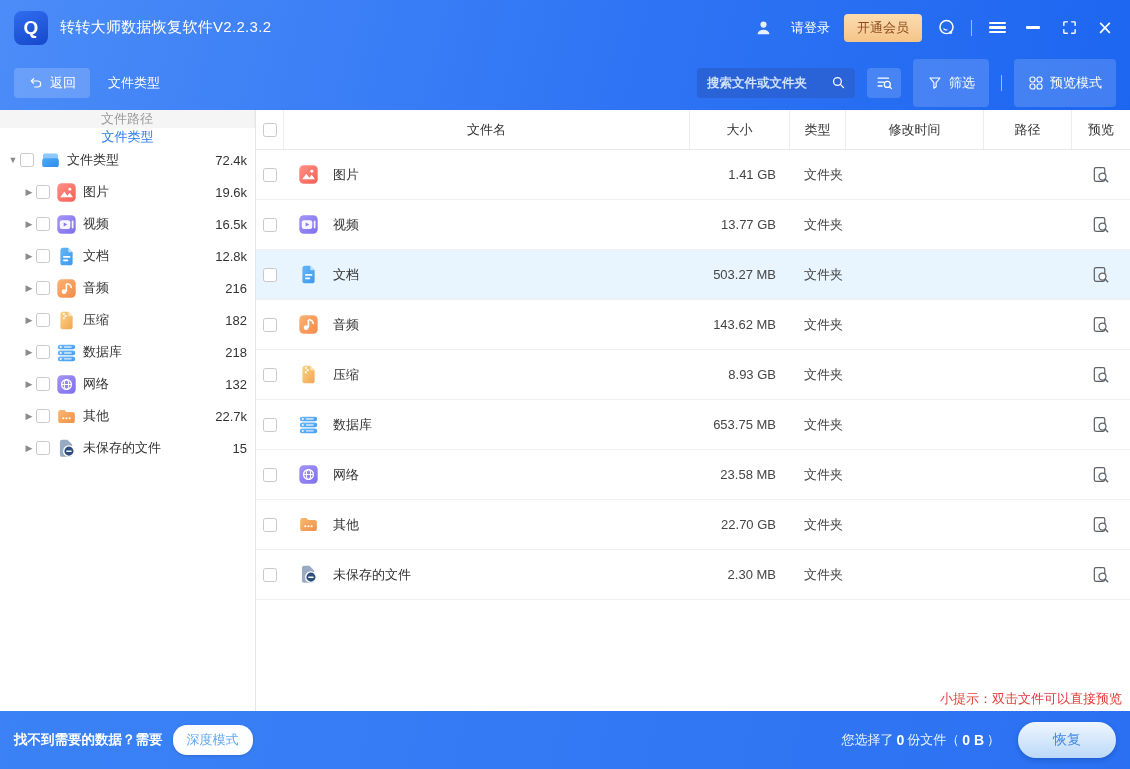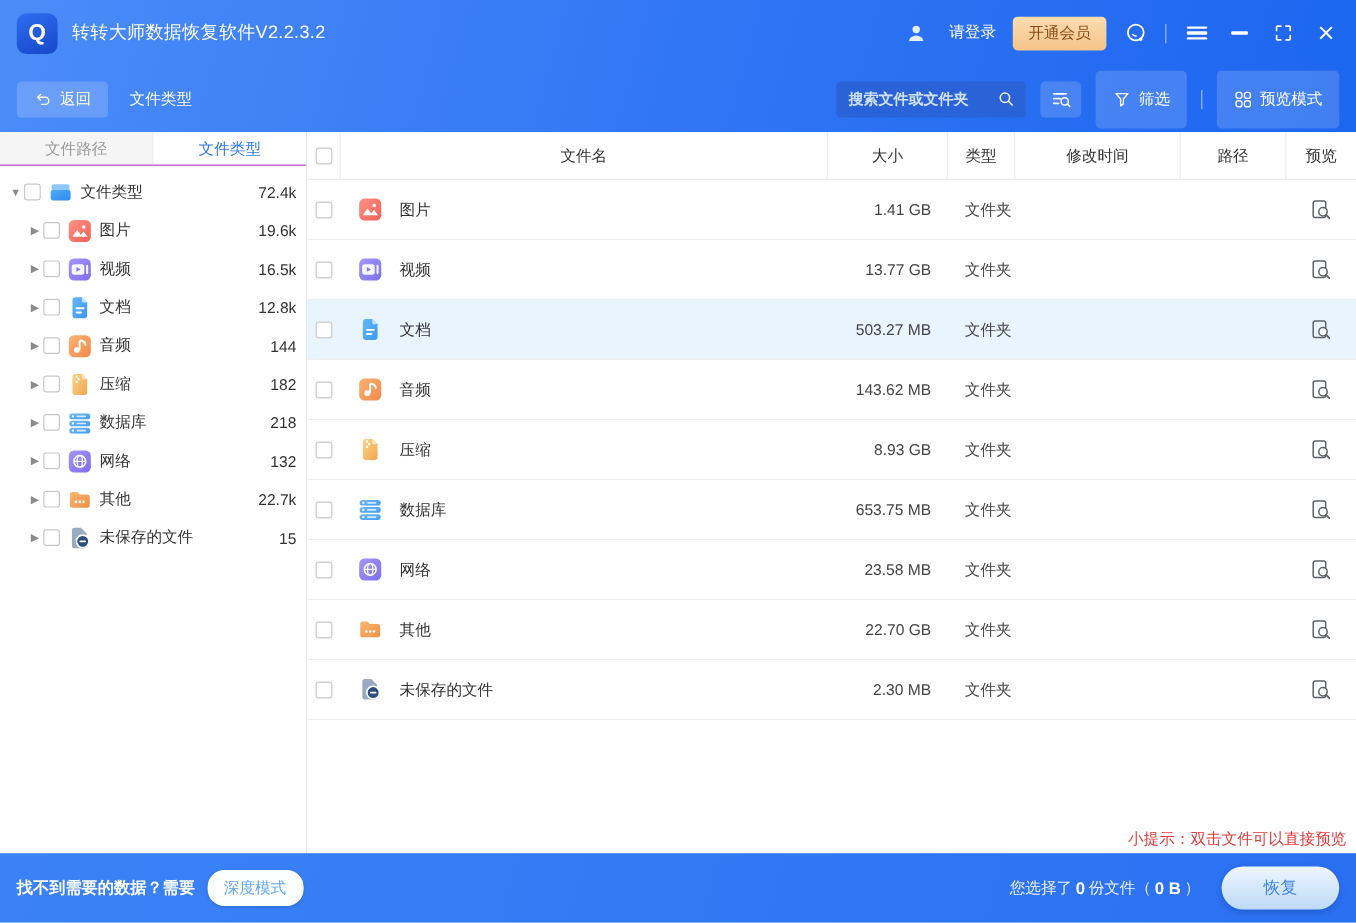--- a/index.html
+++ b/index.html
@@ -7,21 +7,21 @@
   body { font-family:"Liberation Sans","DejaVu Sans",sans-serif; font-size:13px; color:#333; background:#fff; position:relative; }
 
   
   .hdr { position:absolute; left:0; top:0; width:1130px; height:110px;
          background:linear-gradient(105deg,#4b8cf8 0%,#2f74f4 55%,#1d66f0 100%); }
   .titlebar { height:55px; display:flex; align-items:center; padding:0 14px; }
   .logo { width:34px; height:34px; border-radius:8px; background:linear-gradient(160deg,#2f6df0,#1747c9);
           display:flex; align-items:center; justify-content:center; color:#fff; font-weight:bold; font-size:19px; }
   .app-title { color:#fff; font-size:15px; margin-left:12px; letter-spacing:.3px; }
   .tb-right { margin-left:auto; display:flex; align-items:center; gap:14px; }
-  .login { display:flex; align-items:flex-start; gap:18px; color:#fff; cursor:default; }
+  .login { display:flex; align-items:center; gap:18px; color:#fff; cursor:default; }
   .vip-btn { background:linear-gradient(180deg,#fbdcb0,#f5c489); color:#8d4a1a; font-size:13px;
              padding:5px 13px; border-radius:4px; }
   .sep-v { width:1px; height:16px; background:rgba(255,255,255,.55); }
   .winbtn { display:flex; align-items:center; justify-content:center; width:22px; height:22px; color:#fff; }
   .burger span { display:block; width:17px; height:2.4px; background:#fff; border-radius:1px; margin:2.2px 0; }
   .min-line { width:14px; height:2.4px; background:#fff; border-radius:1px; }
   .close-x { font-size:19px; line-height:1; color:#fff; font-family:"DejaVu Sans",sans-serif; }
 
   
   .toolbar { height:55px; display:flex; align-items:center; padding:0 14px; }
@@ -35,21 +35,21 @@
                       font-size:12.5px; width:100px; font-family:inherit;font-weight:bold; }
   .search-box input::placeholder { color:#cfe0fb; }
   .sq-btn { width:34px; height:30px; background:rgba(255,255,255,.16); border-radius:4px;
             display:flex; align-items:center; justify-content:center; }
   .txt-btn { height:48px; background:rgba(255,255,255,.16); border-radius:4px; color:#fff;
              display:flex; align-items:center; gap:6px; padding:0 14px; }
 
   
   .sidebar { position:absolute; left:0; top:110px; width:256px; height:603px; background:#fff;
              border-right:1px solid #e6e6e6; }
-  .tabs { display:flex; height:28px; border-bottom:1px solid #a21caf; }
+  .tabs { display:flex; height:28px; border-bottom:6px solid #a21caf;flex-direction:column; }
   .tab { flex:1; display:flex; align-items:center; justify-content:center; font-size:13px; }
   .tab.inactive { background:#f5f5f6; color:#9a9a9a; border-right:1px solid #ececec; }
   .tab.active { background:#fff; color:#2a7bf0; }
   .tree { padding-top:6px; }
   .titem { display:flex; align-items:center; height:32px; padding:0 8px 0 6px; }
   .titem.child { padding-left:22px; }
   .arrow { width:14px; font-size:9px; color:#8b8b8b; text-align:center; flex:0 0 14px; }
   .cb { width:14px; height:14px; border:1px solid #c9c9c9; border-radius:2.5px; background:#fff; flex:0 0 14px; }
   .fi { width:21px; height:21px; margin:0 6px; flex:0 0 21px; }
   .tlabel { flex:1; white-space:nowrap; overflow:hidden; }
@@ -352,21 +352,21 @@
       <span class="tlabel">文档</span>
       <span class="tcount">12.8k</span>
     </div>
     <div class="titem child">
       <span class="arrow">▶</span>
       <span class="cb"></span>
       <svg class="fi">
           <use href="#i-audio"></use>
         </svg>
       <span class="tlabel">音频</span>
-      <span class="tcount">144</span>
+      <span class="tcount">216</span>
     </div>
     <div class="titem child">
       <span class="arrow">▶</span>
       <span class="cb"></span>
       <svg class="fi">
           <use href="#i-zip"></use>
         </svg>
       <span class="tlabel">压缩</span>
       <span class="tcount">182</span>
     </div>

